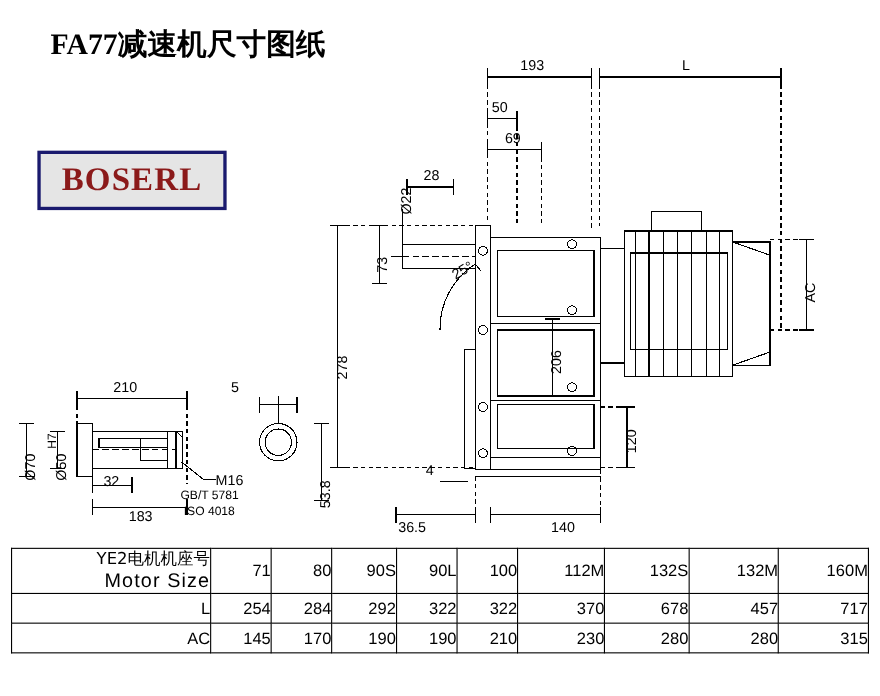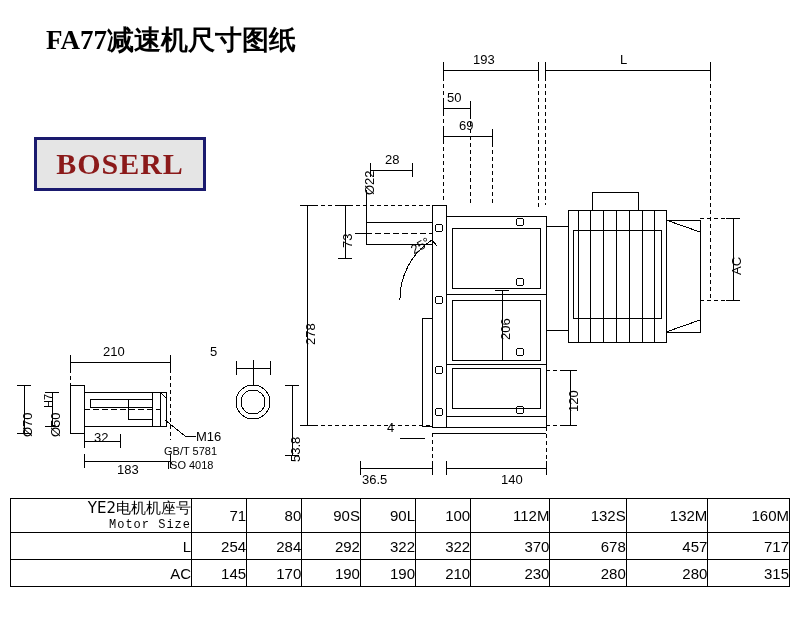--- a/index.html
+++ b/index.html
@@ -43,21 +43,21 @@
     border-collapse:collapse;
   }
   #tbl td{
     border:1px solid #000;text-align:right;
     font-size:15px;height:26px;padding:0;
     font-family:"Liberation Sans",sans-serif;
   }
   #tbl td.lbl{width:180px;font-size:15px;}
   #tbl td.lbl2{width:180px;}
   .cjk{font-family:"DejaVu Sans","Liberation Sans",sans-serif;}
-  .mono-ish{font-family:Liberation Mono, monospace;font-size:12px;letter-spacing:1px;}
+  .mono-ish{font-family:Liberation Sans, sans-serif;font-size:18px;letter-spacing:1px;}
   svg{position:absolute;left:0;top:0;overflow:visible;}
 </style>
 </head>
 <body>
 
 <div id="stage">
 
   <div id="title" class="abs cjk">FA77减速机尺寸图纸</div>
 
   <div id="logo-box" class="abs">

